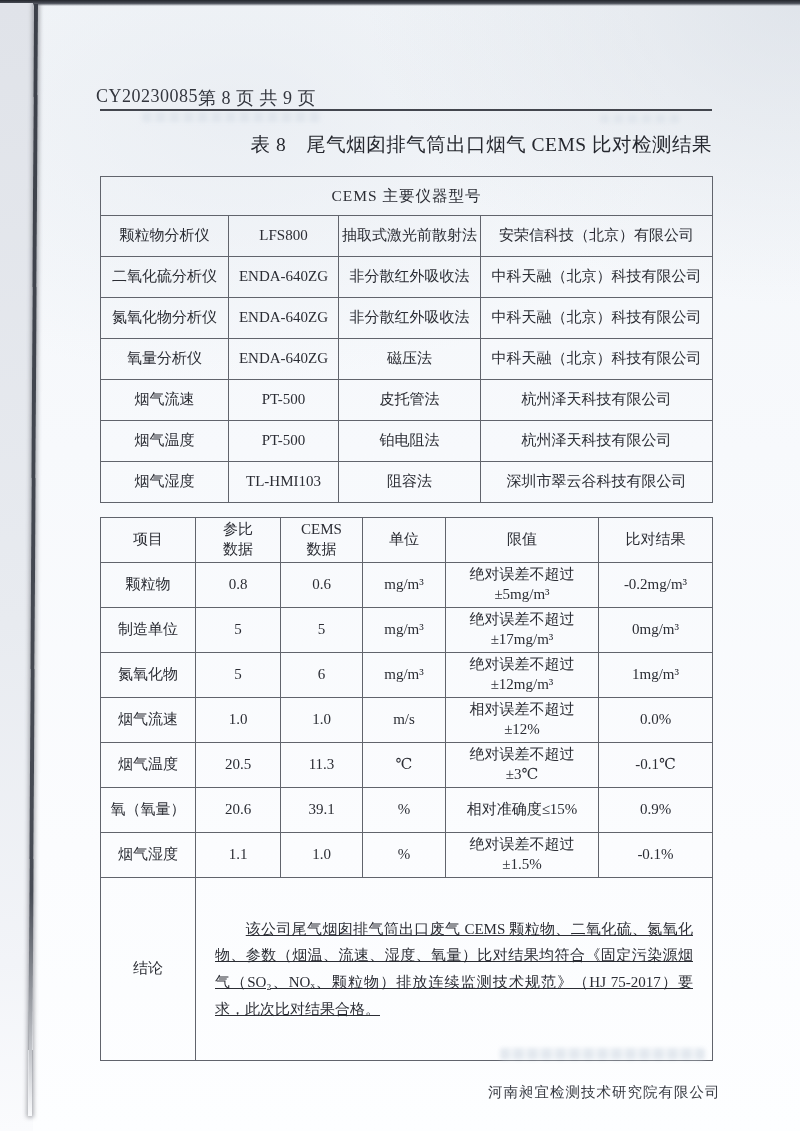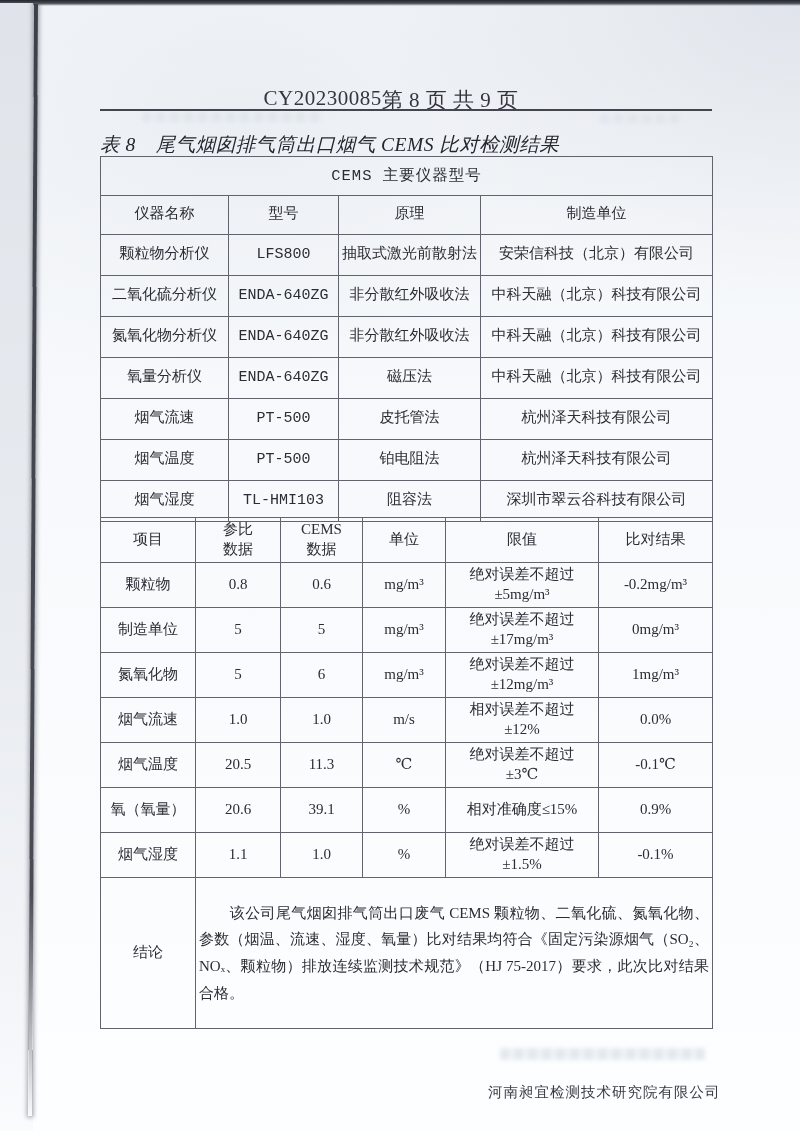--- a/index.html
+++ b/index.html
@@ -23,41 +23,41 @@
   .spine{position:absolute;left:34px;top:4px;width:4px;height:1112px;
     background:linear-gradient(180deg,#3c4049 0%,#484c55 80%,rgba(72,76,85,0) 100%);
     box-shadow:0 0 4px 1.5px rgba(70,74,83,.45);
     transform:rotate(0.3deg);transform-origin:top left;}
   .bleed-mark{position:absolute;border-radius:3px;filter:blur(2px);opacity:.55;
     background:repeating-linear-gradient(90deg,#cfd8e2 0 9px,#e6ebf1 9px 14px);}
   .bleed-top{left:142px;top:112px;width:180px;height:10px;opacity:.4;}
   .bleed-top2{left:600px;top:114px;width:80px;height:9px;opacity:.35;}
   .bleed-foot{left:500px;top:1048px;width:205px;height:12px;}
   
-  .pagehead{position:absolute;left:86px;top:86px;width:610px;display:flex;
-    justify-content:center;font-size:21px;color:#33363e;letter-spacing:.5px;}
+  .pagehead{position:absolute;left:96px;top:86px;width:610px;display:flex;
+    justify-content:flex-start;font-size:18px;color:#33363e;letter-spacing:.5px;}
   .headrule{position:absolute;left:100px;top:109px;width:612px;height:2px;background:#43464e;}
   
-  .title{position:absolute;left:100px;top:131px;width:612px;text-align:left;
-    font-size:19.5px;color:#25272e;letter-spacing:.5px;font-style:italic;}
+  .title{position:absolute;left:100px;top:131px;width:612px;text-align:right;
+    font-size:19.5px;color:#25272e;letter-spacing:.5px;}
   
   .tbl{position:absolute;left:100px;border-collapse:collapse;table-layout:fixed;width:612px;
     font-size:15px;color:#2b2d34;}
   .tbl td{border:1px solid #61646c;text-align:center;vertical-align:middle;
     white-space:pre-line;padding:2px 3px;line-height:1.32;}
-  .t1{top:156px;font-family:Liberation Mono, monospace;}
+  .t1{top:176px;}
   .t2{top:517px;}
   .t1 .r-cap td{height:34px;font-size:15.5px;letter-spacing:1px;}
   .t1 .r-head td{height:34px;}
   .t1 tbody.rep td{height:36px;text-align:center;}
   .t2 thead td{height:40px;}
   .t2 tbody.rep td{height:40px;}
   .conc-label{height:100px;}
   .conc-text{text-align:justify;padding:8px 13px 8px 13px;}
-  .conc-text p{margin:0;text-indent:2.05em;line-height:1.78;text-align:justify;}
+  .conc-text p{margin:16px;text-indent:2.05em;line-height:1.78;text-align:justify;text-decoration:underline;}
   
   .footer{position:absolute;left:488px;top:1083px;font-size:14.5px;color:#383b43;letter-spacing:1px;}
 </style>
 </head>
 <body>
 
 <div class="scan">
 
   <div class="edge-top"></div>
   <div class="edge-left"></div>
@@ -77,26 +77,20 @@
   <table class="tbl t1">
     <colgroup>
         <col style="width:128px">
         <col style="width:110px">
         <col style="width:142px">
         <col style="width:232px">
       </colgroup>
     <tbody>
       <tr class="r-cap">
         <td colspan="4">CEMS 主要仪器型号</td>
-      </tr>
-      <tr class="r-head">
-        <td>仪器名称</td>
-        <td>型号</td>
-        <td>原理</td>
-        <td>制造单位</td>
       </tr>
     </tbody>
     <tbody class="rep">
 
         <tr>
           <td>颗粒物分析仪</td>
           <td>LFS800</td>
           <td>抽取式激光前散射法</td>
           <td>安荣信科技（北京）有限公司</td>
         </tr>

